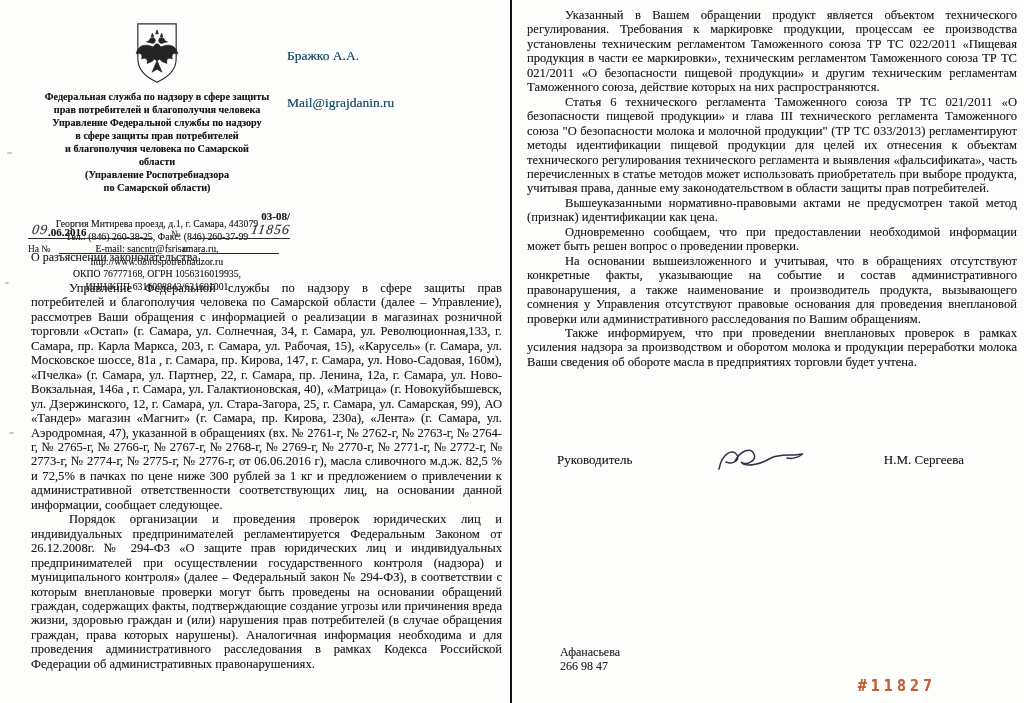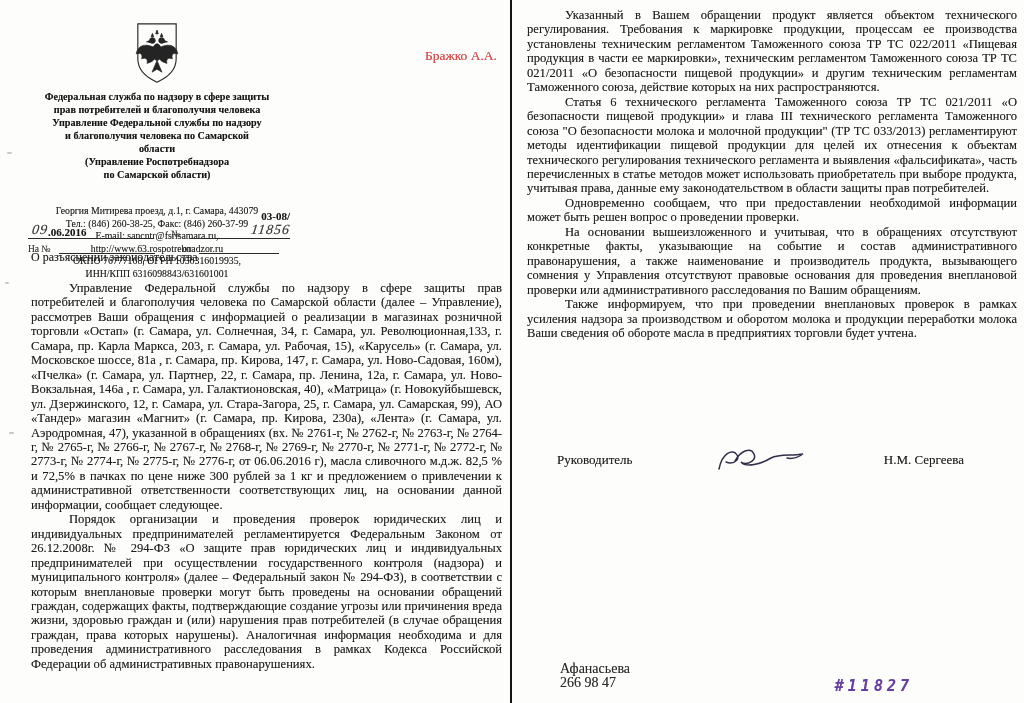--- a/index.html
+++ b/index.html
@@ -34,42 +34,42 @@
   .addr-lines { margin-top:24px; font-size:9.8px; line-height:12.6px; color:#222; }
 
   .ref-block { position:absolute; left:28px; top:210px; width:262px; font-size:10px; }
   .ref-row { display:flex; align-items:flex-end; }
   .u { border-bottom:1.2px solid #2a2a2a; display:inline-flex; align-items:flex-end; justify-content:flex-start; }
   .hand { font-style:italic; font-size:14px; color:#3c3c3c; transform:skewX(-8deg); letter-spacing:1px; }
   .bold-print { font-weight:bold; font-size:11px; color:#1a1a1a; }
   .small-lbl { font-size:9.5px; color:#333; }
 
   
-  .addressee { position:absolute; left:287px; top:48px; width:210px; font-size:13.5px; color:#ef4444;text-align:right; }
+  .addressee { position:absolute; left:287px; top:48px; width:210px; font-size:13.5px; color:#0c4a6e; }
   .addressee .email { margin-top:31px; }
 
   
   .subject { position:absolute; left:31px; top:250px; font-size:12px; color:#1e1e1e; }
   .body1 { position:absolute; left:31px; top:281px; width:471px; }
   .body2 { position:absolute; left:15px; top:8px;  width:490px; }
   .body-text { font-size:12.6px; line-height:14.45px; text-align:justify; color:#1e1e1e; }
   .body-text > div { text-indent:38px; }
 
   
   .sig-row { position:absolute; left:15px; top:445px; width:475px; display:flex; align-items:center; }
   .sig-position { font-size:13px; margin-left:30px; color:#1d1d1d; }
   .sig-scribble { margin-left:80px; }
   .sig-name { margin-left:auto; margin-right:38px; font-size:13px; color:#1d1d1d; }
 
-  .executor { position:absolute; left:48px; top:645px; font-size:14px; line-height:14px; color:#2b2b2b;margin-top:17px; }
+  .executor { position:absolute; left:48px; top:645px; font-size:12px; line-height:14px; color:#2b2b2b; }
   .stamp {
-    position:absolute; right:24px; bottom:8px;
+    position:absolute; right:1px; bottom:8px;
     font-family:"DejaVu Sans Mono", monospace;
     font-size:15px; font-weight:bold; letter-spacing:4px;
-    color:#4c1d95; opacity:.85;font-style:italic;
+    color:#c2410c; opacity:.85;
   }
 
   
   .speck { position:absolute; background:#c9c9c7; border-radius:1px; }
   .speck.s1 { left:7px;  top:152px; width:5px; height:2px; }
   .speck.s2 { left:5px;  top:282px; width:4px; height:2px; }
   .speck.s3 { left:9px;  top:432px; width:5px; height:2px; }
 </style>
 </head>
 <body>
@@ -97,20 +97,21 @@
             <path d="M26 30 C15 25 7 28 5 38 C11 36.5 13 39 11.5 44 C17 42 19.5 45 18 49.5 C23 47.5 26.5 47 27.5 42 Z" stroke-width="0.8"></path>
             <path d="M34 30 C45 25 53 28 55 38 C49 36.5 47 39 48.5 44 C43 42 40.5 45 42 49.5 C37 47.5 33.5 47 32.5 42 Z" stroke-width="0.8"></path>
             <path d="M30 46 L24 60 L30 56.5 L36 60 Z" stroke-width="0.8"></path>
           </g>
         </svg>
       </div>
       <div class="org-lines">
           <div>Федеральная служба по надзору в сфере защиты</div>
           <div>прав потребителей и благополучия человека</div>
           <div>Управление Федеральной службы по надзору</div>
+          <div>в сфере защиты прав потребителей</div>
           <div>и благополучия человека по Самарской</div>
           <div>области</div>
           <div>(Управление Роспотребнадзора</div>
           <div>по Самарской области)</div>
         </div>
       <div class="addr-lines">
           <div>Георгия Митирева проезд, д.1, г. Самара, 443079</div>
           <div>Тел.: (846) 260-38-25, Факс: (846) 260-37-99</div>
           <div>E-mail: sancntr@fsrisamara.ru,</div>
           <div>http://www.63.rospotrebnadzor.ru</div>
@@ -134,34 +135,36 @@
       <div class="ref-row" style="margin-top:4px;">
         <span class="small-lbl">На №</span>
         <span class="u" style="width:96px; margin-left:8px; height:11px;"></span>
         <span class="small-lbl" style="margin-left:28px;">от</span>
         <span class="u" style="width:80px; margin-left:8px; height:11px;"></span>
       </div>
     </div>
 
     <div class="addressee">
       <div>Бражко А.А.</div>
+      <div class="email">Mail@igrajdanin.ru</div>
     </div>
 
     <div class="subject">О разъяснении законодательства</div>
 
     <div class="body1 body-text">
         <div>Управление Федеральной службы по надзору в сфере защиты прав потребителей и благополучия человека по Самарской области (далее – Управление), рассмотрев Ваши обращения с информацией о реализации в магазинах розничной торговли «Остап» (г. Самара, ул. Солнечная, 34, г. Самара, ул. Революционная,133, г. Самара, пр. Карла Маркса, 203, г. Самара, ул. Рабочая, 15), «Карусель» (г. Самара, ул. Московское шоссе, 81а , г. Самара, пр. Кирова, 147, г. Самара, ул. Ново-Садовая, 160м), «Пчелка» (г. Самара, ул. Партнер, 22, г. Самара, пр. Ленина, 12а, г. Самара, ул. Ново-Вокзальная, 146а , г. Самара, ул. Галактионовская, 40), «Матрица» (г. Новокуйбышевск, ул. Дзержинского, 12, г. Самара, ул. Стара-Загора, 25, г. Самара, ул. Самарская, 99), АО «Тандер» магазин «Магнит» (г. Самара, пр. Кирова, 230а), «Лента» (г. Самара, ул. Аэродромная, 47), указанной в обращениях (вх. № 2761-г, № 2762-г, № 2763-г, № 2764-г, № 2765-г, № 2766-г, № 2767-г,  № 2768-г, № 2769-г, № 2770-г, № 2771-г,  № 2772-г, № 2773-г, № 2774-г, № 2775-г,  № 2776-г, от 06.06.2016 г), масла сливочного м.д.ж. 82,5 % и 72,5% в пачках по цене ниже 300 рублей за 1 кг и предложением о привлечении к административной ответственности соответствующих лиц, на основании данной информации, сообщает следующее.</div>
         <div>Порядок организации и проведения проверок юридических лиц и индивидуальных предпринимателей регламентируется Федеральным Законом от 26.12.2008г. № 294-ФЗ «О защите прав юридических лиц и индивидуальных предпринимателей при осуществлении государственного контроля (надзора) и муниципального контроля» (далее – Федеральный закон № 294-ФЗ), в соответствии с которым внеплановые проверки могут быть проведены на основании обращений граждан, содержащих факты, подтверждающие создание угрозы или причинения вреда жизни, здоровью граждан и (или)  нарушения прав потребителей (в случае обращения граждан, права которых нарушены). Аналогичная информация необходима и для проведения административного расследования в рамках Кодекса Российской Федерации об административных правонарушениях.</div>
       </div>
   </div>
 
   <div class="page page2 scan-text">
     <div class="body2 body-text">
         <div>Указанный в Вашем обращении продукт является объектом технического регулирования. Требования к маркировке продукции, процессам ее производства установлены техническим регламентом Таможенного союза ТР ТС 022/2011 «Пищевая продукция в части ее маркировки», техническим регламентом Таможенного союза ТР ТС 021/2011 «О безопасности пищевой продукции» и другим техническим регламентам Таможенного союза, действие которых на них распространяются.</div>
         <div>Статья 6 технического регламента Таможенного союза ТР ТС 021/2011 «О безопасности пищевой продукции» и глава III технического регламента Таможенного союза "О безопасности молока и молочной продукции" (ТР ТС 033/2013) регламентируют методы идентификации пищевой продукции для целей их отнесения к объектам технического регулирования технического регламента и выявления «фальсификата», часть перечисленных в статье методов может использовать приобретатель при выборе продукта, учитывая права, данные ему законодательством в области защиты прав потребителей.</div>
+        <div>Вышеуказанными нормативно-правовыми актами не предусмотрен такой метод (признак) идентификации как цена.</div>
         <div>Одновременно сообщаем, что при предоставлении необходимой информации может быть решен вопрос о проведении проверки.</div>
         <div>На основании вышеизложенного и учитывая, что в обращениях отсутствуют конкретные факты, указывающие на событие и состав административного правонарушения, а также наименование и производитель продукта, вызывающего сомнения у Управления отсутствуют правовые основания для проведения внеплановой проверки или административного расследования по Вашим обращениям.</div>
         <div>Также информируем, что при проведении внеплановых проверок в рамках усиления надзора за производством и оборотом  молока и продукции переработки молока Ваши сведения об обороте масла в предприятиях торговли будет учтена.</div>
       </div>
 
     <div class="sig-row">
       <span class="sig-position">Руководитель</span>
       <svg class="sig-scribble" width="95" height="30" viewBox="0 0 95 30">
         <path d="M6 24 C9 8 20 3 24 10 C27 15 20 20 13 17 M22 16 C28 5 38 2 41 9 C44 16 33 21 28 17 C33 23 48 19 58 13 C66 9 78 11 90 9 C84 13 78 14 74 13" fill="none" stroke="#30304a" stroke-width="1.5" stroke-linecap="round"></path>
       </svg>

